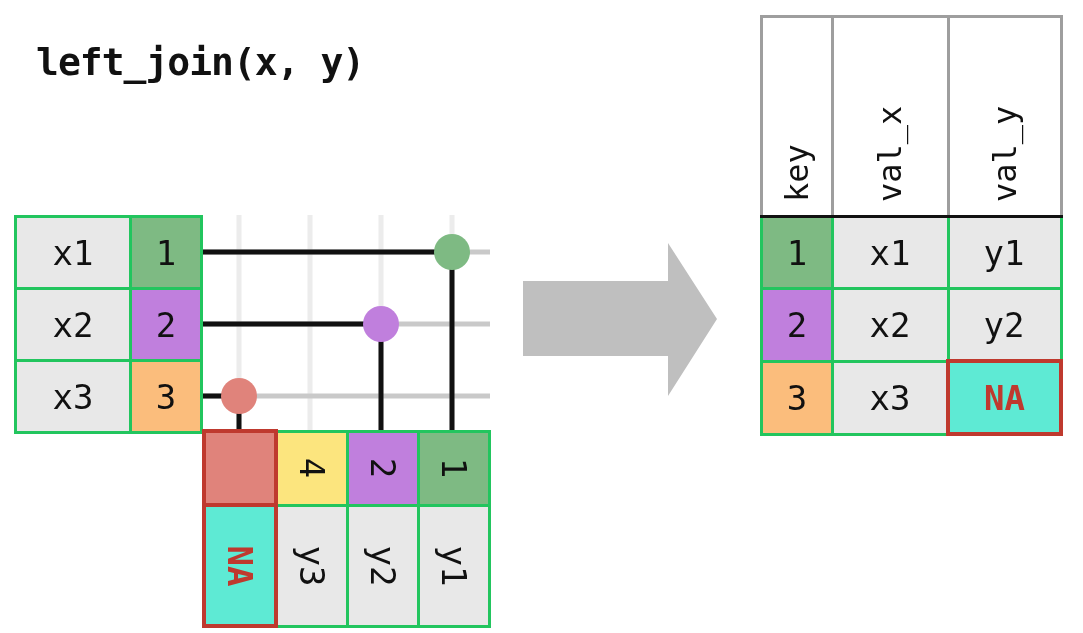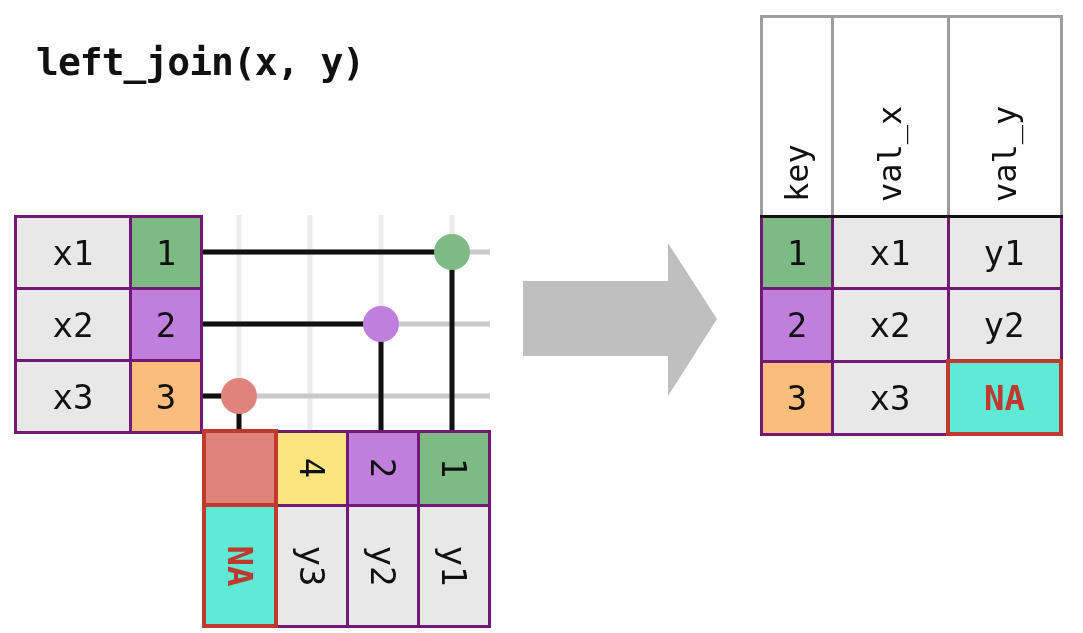--- a/index.html
+++ b/index.html
@@ -4,21 +4,21 @@
 <style>
   html,body{margin:0;padding:0;background:#ffffff;}
   body{font-family:"DejaVu Sans Mono","Liberation Mono",monospace;color:#111;}
   .stage{position:relative;width:1083px;height:633px;background:#fff;overflow:hidden;}
 
   .title{position:absolute;left:36px;top:40px;font-size:38px;font-weight:bold;letter-spacing:-1px;white-space:pre;}
 
   .overlay{position:absolute;left:0;top:0;width:1083px;height:633px;}
 
   table{border-collapse:collapse;position:absolute;}
-  td{border:3px solid #701a75;padding:0;}
+  td{border:3px solid #22c55e;padding:0;}
 
   
   .cellbox{display:flex;align-items:center;justify-content:center;}
   .h69{height:69px;} .h70{height:70px;} .h117{height:117px;}
   .w-xval{width:112px;} .w-xkey{width:68px;}
   .w-ycol{width:68px;}
   .w-rkey{width:68px;} .w-rvalx{width:112px;} .w-rvaly{width:109px;}
 
   .cell-text{font-size:34px;line-height:1;}
   .rot-cw{transform:rotate(90deg);}

